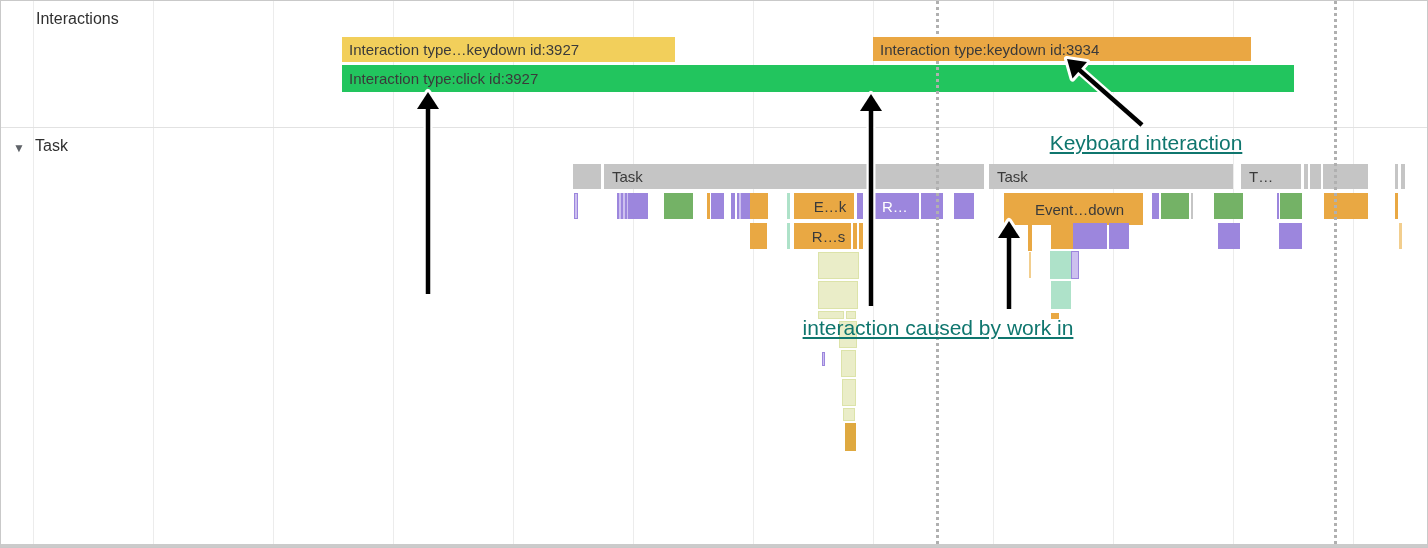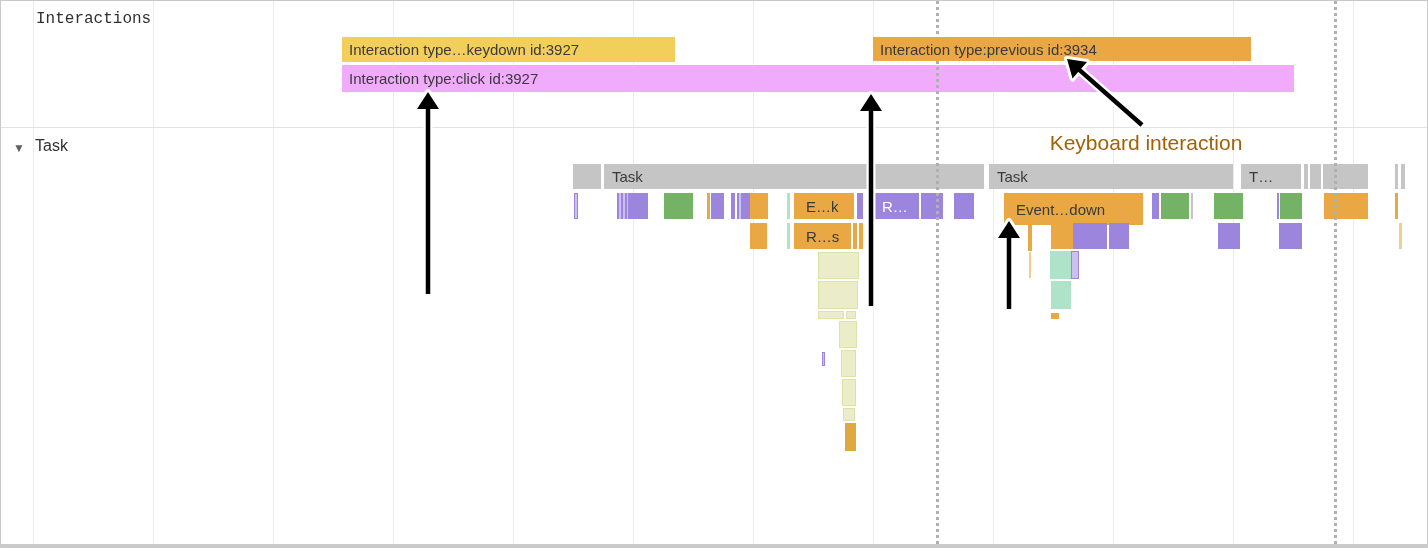--- a/index.html
+++ b/index.html
@@ -15,40 +15,40 @@
   .gridline{position:absolute;top:0;width:1px;height:543px;background:#ececec;z-index:0;}
   .dotted-line{position:absolute;top:0;width:0;height:543px;border-left:3px dotted #b0b0b0;z-index:3;}
   .separator{position:absolute;left:0;top:126px;width:100%;height:1px;background:#e2e2e2;z-index:1;}
   .bottom-strip{position:absolute;left:0;top:543px;width:100%;height:5px;background:#cbcbcb;z-index:5;}
 
   .track-label{position:absolute;color:#303030;font-size:16px;z-index:6;white-space:nowrap;}
   .tri{position:absolute;color:#5f6368;font-size:12px;z-index:6;}
 
   .seg{position:absolute;box-sizing:border-box;overflow:hidden;white-space:nowrap;
        font-size:15px;color:#3a3a3a;display:flex;align-items:center;z-index:2;}
-  .lab-c{padding-left:12px;}
+  .lab-c{justify-content:center;padding-left:12px;}
   .lab-l{justify-content:flex-start;padding-left:8px;}
   .pad7{justify-content:flex-start;padding-left:7px;}
 
   .t-task{background:#c5c5c5;}
   .t-purple{background:#9c86dd;}
   .t-purple-striped{background:repeating-linear-gradient(90deg,#9c86dd 0 2px,#cdc0ef 2px 4px);}
   .t-lpurple{background:#cdc0ef;border:1px solid #9c86dd;}
   .t-green{background:#74b266;}
   .t-mint{background:#aee2c9;}
   .t-orange{background:#e9a843;}
   .t-lorange{background:#f2ce8e;}
   .t-pale{background:#eaedc8;border:1px solid #dce3a9;}
   .t-dorange{background:#dfa940;}
   .t-interup{background:#f2cf5b;}
-  .t-click{background:#f0abfc;}
+  .t-click{background:#22c55e;}
   .t-keydown{background:#eaa743;}
 
-  .annotation{position:absolute;color:#a16207;font-size:21px;z-index:10;white-space:nowrap;
-              transform:translateX(-50%);text-align:left;line-height:29px;}
+  .annotation{position:absolute;color:#0f766e;font-size:21px;z-index:10;white-space:nowrap;
+              transform:translateX(-50%);text-align:left;line-height:29px;text-decoration:underline;}
   #arrow-layer{position:absolute;left:0;top:0;width:1428px;height:548px;z-index:9;pointer-events:none;}
 </style>
 </head>
 <body>
 
 <div id="panel">
 
   <div id="gridlines">
       <div class="gridline" style="left: 32px;"></div>
       <div class="gridline" style="left: 152px;"></div>
@@ -59,21 +59,21 @@
       <div class="gridline" style="left: 752px;"></div>
       <div class="gridline" style="left: 872px;"></div>
       <div class="gridline" style="left: 992px;"></div>
       <div class="gridline" style="left: 1112px;"></div>
       <div class="gridline" style="left: 1232px;"></div>
       <div class="gridline" style="left: 1352px;"></div>
     </div>
 
   <div class="separator"></div>
 
-  <div class="track-label" style="left:35px;top:9px;font-family:Liberation Mono, monospace;">Interactions</div>
+  <div class="track-label" style="left:35px;top:9px;">Interactions</div>
 
   <span class="tri" style="left:12px;top:140px;">▼</span>
   <div class="track-label" style="left:34px;top:136px;">Task</div>
 
   <div id="bars">
       <div class="seg t-task" style="left: 572px; top: 163px; width: 28px; height: 25px;"></div>
       <div class="seg t-task lab-l" style="left: 603px; top: 163px; width: 265px; height: 25px;">
         <span>Task</span>
       </div>
       <div class="seg t-task" style="left: 874px; top: 163px; width: 109px; height: 25px;"></div>
@@ -145,21 +145,21 @@
       <div class="seg t-pale" style="left: 838px; top: 320px; width: 18px; height: 27px;"></div>
       <div class="seg t-lpurple" style="left: 821px; top: 351px; width: 3px; height: 14px;"></div>
       <div class="seg t-pale" style="left: 840px; top: 349px; width: 15px; height: 27px;"></div>
       <div class="seg t-pale" style="left: 841px; top: 378px; width: 14px; height: 27px;"></div>
       <div class="seg t-pale" style="left: 842px; top: 407px; width: 12px; height: 13px;"></div>
       <div class="seg t-dorange" style="left: 844px; top: 422px; width: 11px; height: 28px;"></div>
       <div class="seg t-interup pad7" style="left: 341px; top: 36px; width: 333px; height: 25px; z-index: 2;">
         <span>Interaction type…keydown id:3927</span>
       </div>
       <div class="seg t-keydown pad7" style="left: 872px; top: 36px; width: 378px; height: 24px; z-index: 4;">
-        <span>Interaction type:previous id:3934</span>
+        <span>Interaction type:keydown id:3934</span>
       </div>
       <div class="seg t-click pad7" style="left: 341px; top: 64px; width: 952px; height: 27px; z-index: 2;">
         <span>Interaction type:click id:3927</span>
       </div>
     </div>
 
   <div id="dotted">
       <div class="dotted-line" style="left: 935px;"></div>
       <div class="dotted-line" style="left: 1333px;"></div>
     </div>
@@ -180,16 +180,17 @@
       <line x1="1141" y1="124" x2="1078.762129787687" y2="69.23067421316442" stroke="#ffffff" stroke-width="9"></line>
       <polygon points="1066,58 1086.0290366314991,60.97282552701411 1071.4952229438748,77.48852289931473" fill="#ffffff" stroke="#ffffff" stroke-width="6" stroke-linejoin="round"></polygon>
       <line x1="1141" y1="124" x2="1078.0114162707641" y2="68.57004631827239" stroke="#000000" stroke-width="4.5"></line>
       <polygon points="1066,58 1086.0290366314991,60.97282552701411 1071.4952229438748,77.48852289931473" fill="#000000"></polygon>
     </svg>
 
 
   <div class="annotation" id="ann-keyboard" style="left: 1145px; top: 127px;">Keyboard interaction</div>
 
   <div class="annotation" id="ann-delay" style="left: 937px; top: 312px;">
+    <div>interaction caused by work in</div>
   </div>
 
   <div class="bottom-strip"></div>
 </div>
 
 </body></html>

